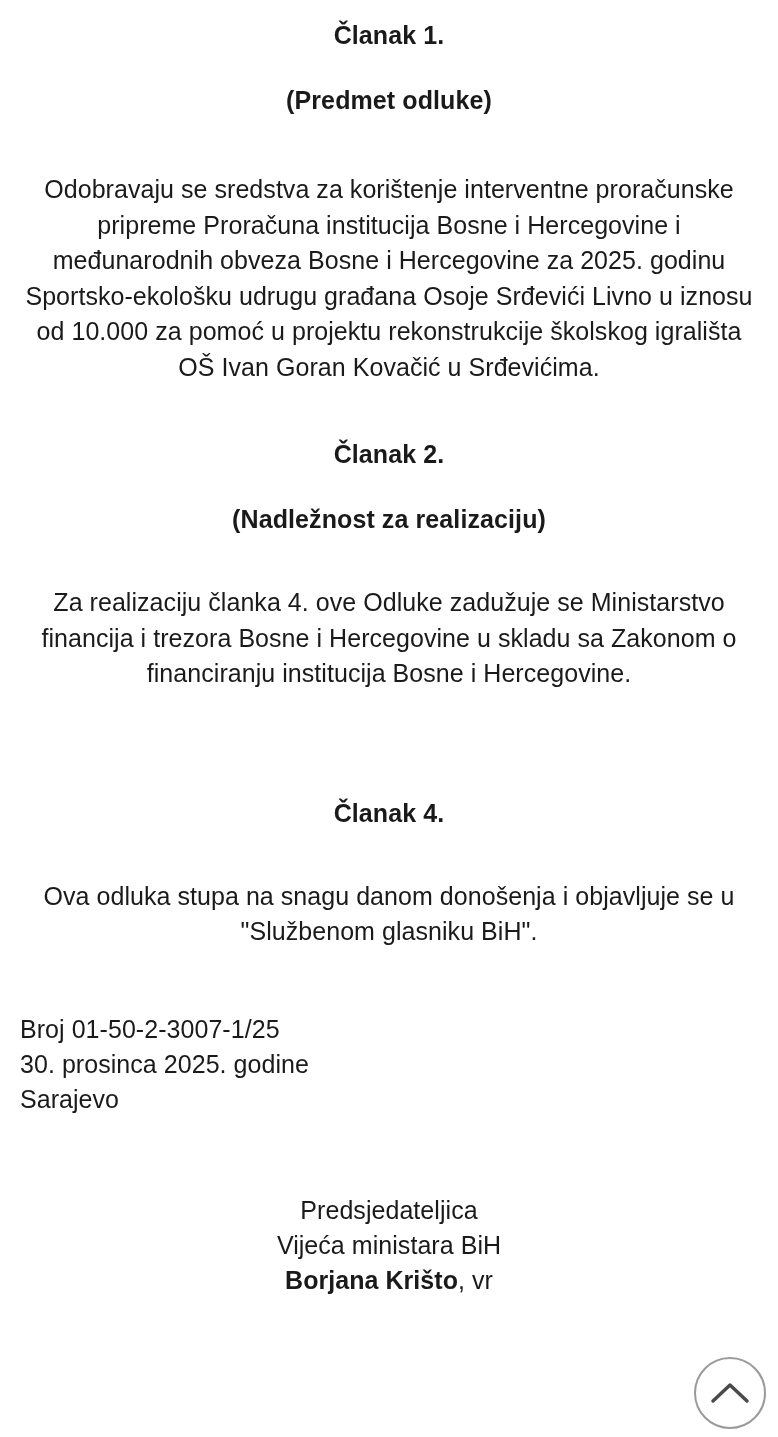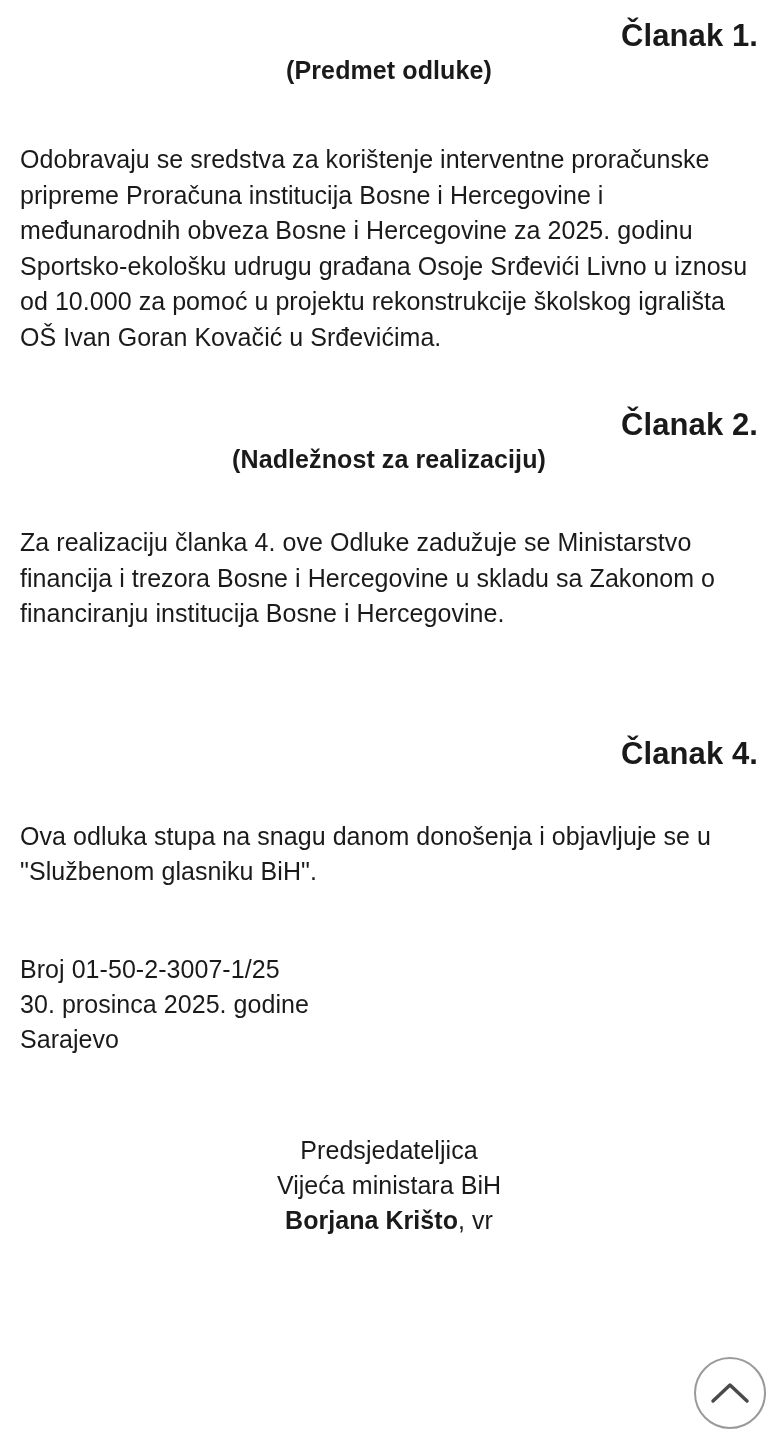--- a/index.html
+++ b/index.html
@@ -16,37 +16,38 @@
     color: #1a1a1a;
     overflow: hidden;
   }
   .page {
     box-sizing: border-box;
     width: 778px;
     padding: 18px 20px 0 20px;
     position: relative;
   }
   .art-head {
-    text-align: right;
+    text-align: center;
     font-weight: bold;
-    font-size: 31px;
+    font-size: 25px;
     line-height: 35px;
     letter-spacing: 0.1px;
   }
   .art-sub {
     text-align: center;
     font-weight: bold;
     font-size: 25px;
     line-height: 35px;
     letter-spacing: 0.1px;
+    margin-top: 30px;
   }
   .body-text {
     font-size: 25px;
     line-height: 35.5px;
-    text-align: left;
+    text-align: center;
     letter-spacing: 0.05px;
   }
   .gap-after-head { height: 54px; }
   .gap-after-para { height: 52px; }
   .gap-small { height: 48px; }
   .closing {
     font-size: 25px;
     line-height: 35px;
     letter-spacing: 0.05px;
   }

